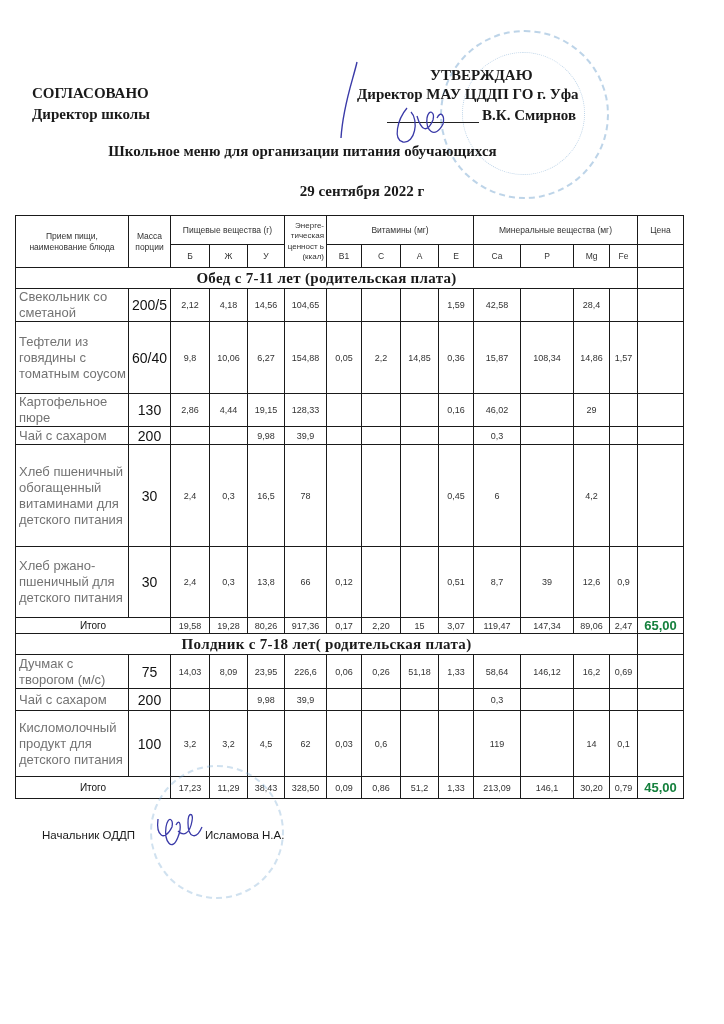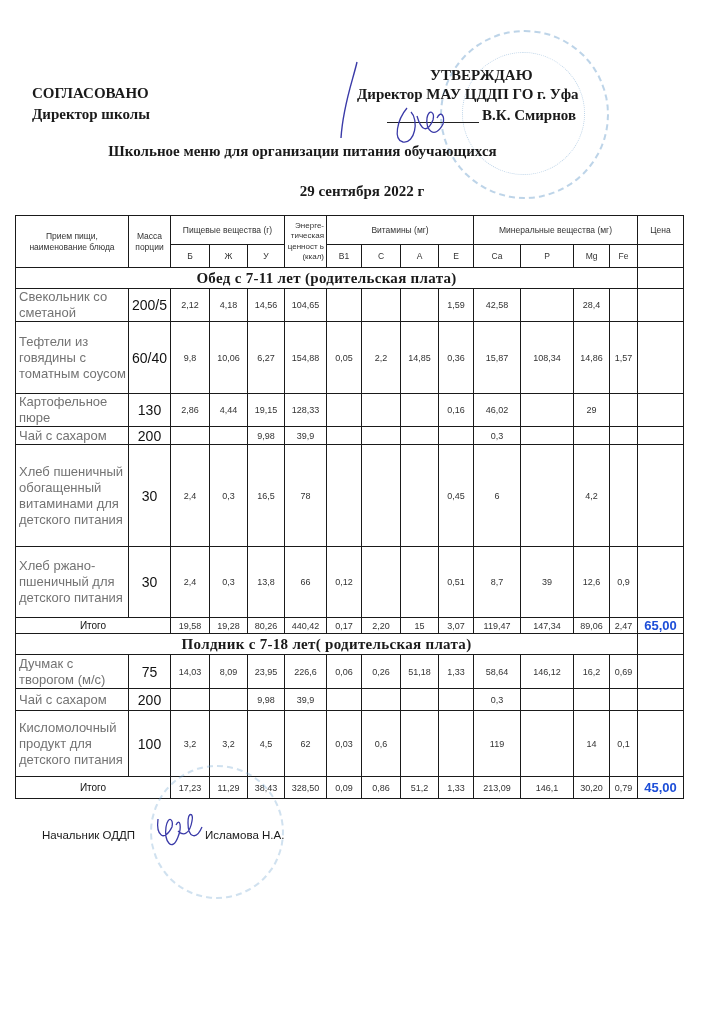--- a/index.html
+++ b/index.html
@@ -18,21 +18,21 @@
   .stamp { border-radius:50%; border:2px dashed rgba(110,160,205,0.45); }
   .stamp-inner { border-radius:50%; border:1px dotted rgba(110,160,205,0.45); }
 
   table.menu { position:absolute; left:15px; top:215px; border-collapse:collapse; table-layout:fixed; width:668px; }
   table.menu td, table.menu th { border:1px solid #1a1a1a; padding:0 2px; font-family:"Liberation Sans","DejaVu Sans",sans-serif; font-weight:normal; text-align:center; vertical-align:middle; overflow:hidden; }
   table.menu th { font-size:8.5px; color:#333; line-height:11px; }
   td.name { text-align:left !important; font-size:13px; line-height:16px; color:#737373; padding-left:3px !important; }
   td.mass { font-size:14px; color:#111; }
   td.num { font-size:9px; color:#333; }
   td.total-label { text-align:left; font-size:10px; font-weight:bold; color:#111; }
-  td.price { font-size:13px; font-weight:bold !important; color:#1d4ed8; }
+  td.price { font-size:13px; font-weight:bold !important; color:#15803d; }
   td.section { font-family:"Liberation Serif","DejaVu Serif",serif !important; font-size:15px; font-weight:bold !important; letter-spacing:0.3px; }
   .footer { left:42px; top:829px; font-size:11.5px; }
   .footer .sig-name { position:absolute; left:163px; top:0; white-space:nowrap; }
   svg.sig { position:absolute; overflow:visible; }
 </style>
 </head>
 <body>
 
 <div class="abs serif hdr-left">
   <div>СОГЛАСОВАНО</div>
@@ -213,21 +213,21 @@
       <td class="num">12,6</td>
       <td class="num">0,9</td>
       <td class="num"></td>
     </tr>
 
     <tr style="height:15px">
       <td colspan="2" class="total-label">Итого</td>
       <td class="num">19,58</td>
       <td class="num">19,28</td>
       <td class="num">80,26</td>
-      <td class="num">440,42</td>
+      <td class="num">917,36</td>
       <td class="num">0,17</td>
       <td class="num">2,20</td>
       <td class="num">15</td>
       <td class="num">3,07</td>
       <td class="num">119,47</td>
       <td class="num">147,34</td>
       <td class="num">89,06</td>
       <td class="num">2,47</td>
       <td class="price">65,00</td>
     </tr>

